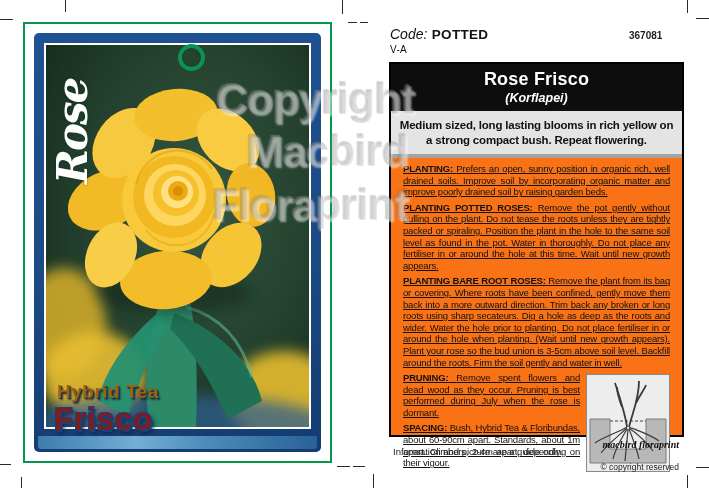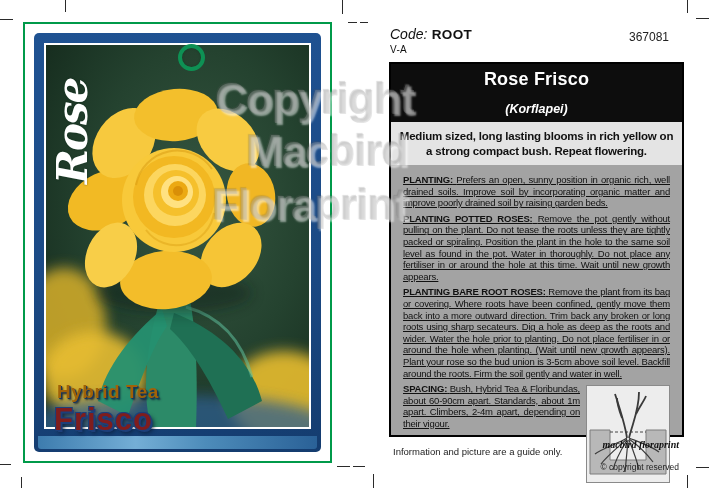--- a/index.html
+++ b/index.html
@@ -39,27 +39,27 @@
   .wm{position:absolute;z-index:5;font-weight:bold;font-size:44px;letter-spacing:-1px;
       color:rgba(175,175,175,0.30);
       text-shadow:2px 2px 2px rgba(255,255,255,0.5),-1px -1px 1px rgba(90,90,90,0.22);
       pointer-events:none;}
 
   
   .code-block{position:absolute;left:390px;top:26px;line-height:15px;}
   .code-label{font-style:italic;font-size:14px;margin-top:23px;}
   .code-value{font-weight:bold;font-size:13.5px;letter-spacing:.3px;}
   .version{font-size:10px;letter-spacing:.3px;}
-  .job-number{position:absolute;left:629px;top:30px;font-size:12px;color:#222;}
+  .job-number{position:absolute;left:629px;top:30px;font-size:10px;color:#222;font-weight:bold;}
 
   .info-box{position:absolute;left:389px;top:62px;width:295px;height:375px;
-            border:2px solid #000;box-sizing:border-box;background:#a3a3a3;}
+            border:2px solid #000;box-sizing:border-box;background:#f97316;}
   .info-header{background:#0d0d0d;color:#fff;text-align:center;padding:5px 0 6px;}
   .info-title{font-size:18px;font-weight:bold;letter-spacing:.2px;}
-  .info-cultivar{font-size:12.5px;font-weight:bold;font-style:italic;margin-top:12px;}
+  .info-cultivar{font-size:12.5px;font-weight:bold;font-style:italic;margin-top:1px;}
   .info-summary{background:#e4e4e4;border-bottom:4px solid #a3a3a3;text-align:center;
             font-weight:bold;font-size:11.5px;line-height:14.5px;letter-spacing:-0.2px;
             padding:7px 6px;}
   .info-body{padding:5px 12px 4px;overflow:hidden;text-decoration:underline;}
   .sec{margin:0 0 4px;font-size:9.5px;line-height:11.6px;letter-spacing:-0.2px;
        text-align:justify;}
   .sec b{font-weight:bold;}
   .bottom-cols{display:flex;align-items:flex-start;}
   .bottom-cols .txtcol{width:196px;margin-right:6px;}
   .diagram-box{width:84px;height:98px;background:#ededed;border:1px solid #8a8a8a;
@@ -154,38 +154,39 @@
   <div class="type-label">Hybrid Tea</div>
   <div class="variety-label">Frisco</div>
 
   <div class="wm" style="left:215px;top:74px">Copyright</div>
   <div class="wm" style="left:246px;top:126px">Macbird</div>
   <div class="wm" style="left:212px;top:180px">Floraprint</div>
 
   <div class="code-block">
     <div>
       <span class="code-label">Code:</span>
-      <span class="code-value">ROOT</span>
+      <span class="code-value">POTTED</span>
     </div>
     <div class="version">V-A</div>
   </div>
   <div class="job-number">367081</div>
 
   <div class="info-box">
     <div class="info-header">
       <div class="info-title">Rose Frisco</div>
       <div class="info-cultivar">(Korflapei)</div>
     </div>
     <div class="info-summary">Medium sized, long lasting blooms in rich yellow on a strong compact bush. Repeat flowering.</div>
     <div class="info-body">
       <p class="sec"><b>PLANTING:</b> <span>Prefers an open, sunny position in organic rich, well drained soils. Improve soil by incorporating organic matter and improve poorly drained soil by raising garden beds.</span></p>
       <p class="sec"><b>PLANTING POTTED ROSES:</b> <span>Remove the pot gently without pulling on the plant. Do not tease the roots unless they are tightly packed or spiraling. Position the plant in the hole to the same soil level as found in the pot. Water in thoroughly. Do not place any fertiliser in or around the hole at this time. Wait until new growth appears.</span></p>
       <p class="sec"><b>PLANTING BARE ROOT ROSES:</b> <span>Remove the plant from its bag or covering. Where roots have been confined, gently move them back into a more outward direction. Trim back any broken or long roots using sharp secateurs. Dig a hole as deep as the roots and wider. Water the hole prior to planting. Do not place fertiliser in or around the hole when planting. (Wait until new growth appears). Plant your rose so the bud union is 3-5cm above soil level. Backfill around the roots. Firm the soil gently and water in well.</span></p>
       <div class="bottom-cols">
         <div class="txtcol">
+          <p class="sec"><b>PRUNING:</b> <span>Remove spent flowers and dead wood as they occur. Pruning is best performed during July when the rose is dormant.</span></p>
           <p class="sec"><b>SPACING:</b> <span>Bush, Hybrid Tea &amp; Floribundas, about 60-90cm apart. Standards, about 1m apart. Climbers, 2-4m apart, depending on their vigour.</span></p>
         </div>
         <div class="diagram-box">
           <svg width="82" height="96" viewBox="0 0 82 96">
 
             <path d="M3,44 h20 v30 h36 v-30 h20 v44 h-76 z" fill="#b8b8b8" stroke="#7d7d7d" stroke-width="1"></path>
 
             <line x1="23" y1="46" x2="59" y2="46" stroke="#444" stroke-width="1" stroke-dasharray="3,2"></line>
 
             <g fill="none" stroke="#3a3a3a" stroke-width="1.8">

